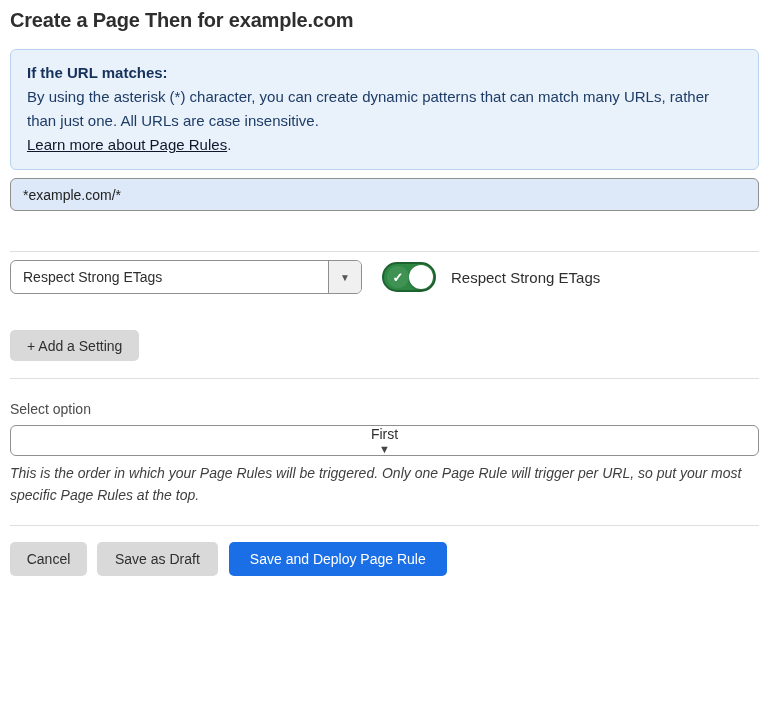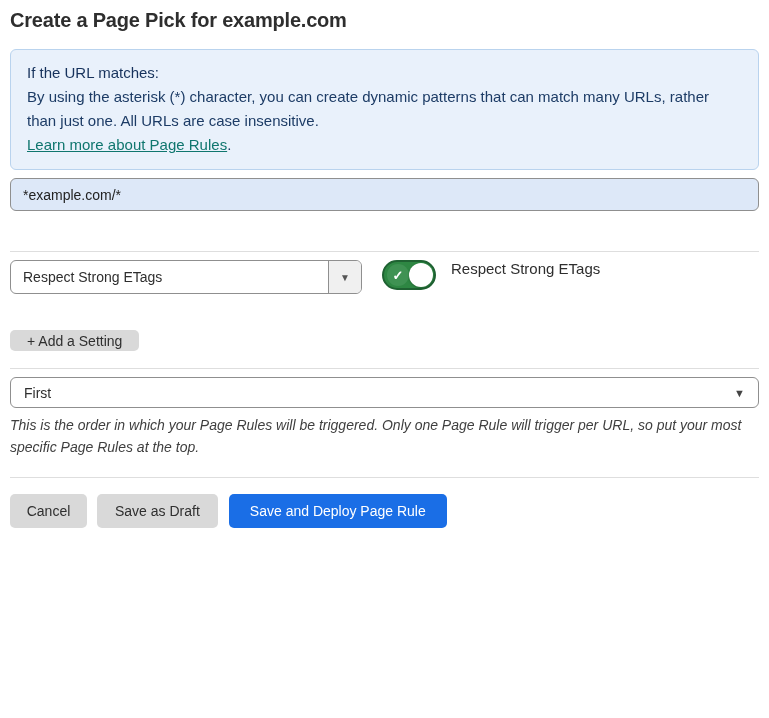--- a/index.html
+++ b/index.html
@@ -24,22 +24,22 @@
   .info-box {
     margin-top: 17px;
     background: #e9f1fb;
     border: 1px solid #b9d3ee;
     border-radius: 6px;
     padding: 11px 16px 12px 16px;
     font-size: 15px;
     line-height: 24px;
     color: #1d3c66;
   }
-  .info-heading { font-weight: 400; color: #16325c; }
-  .info-link { color: #0f766e; text-decoration: underline; cursor: pointer; }
+  .info-heading { font-weight: 700; color: #16325c; }
+  .info-link { color: #0f172a; text-decoration: underline; cursor: pointer; }
   .info-link-suffix { color: #1d3c66; }
 
   .field-label {
     display: block;
     margin-top: 22px;
     font-size: 14px;
     color: #4b4b4b;
   }
 
   .url-input {
@@ -67,21 +67,21 @@
   h2.section-heading {
     margin-top: 19px;
     font-size: 16px;
     font-weight: 700;
     color: #2b2b2b;
   }
 
   .setting-row {
     margin-top: 8px;
     display: flex;
-    align-items: flex-start;
+    align-items: center;
   }
   .combo {
     display: flex;
     align-items: stretch;
     width: 352px;
     height: 34px;
     border: 1px solid #8f8f8f;
     border-radius: 6px;
     background: #ffffff;
     overflow: hidden;
@@ -154,38 +154,39 @@
     font-family: "Liberation Sans", sans-serif;
     font-size: 14px;
     cursor: pointer;
     color: #2f2f2f;
   }
   .btn.gray { background: #d9d9d9; }
   .btn.blue { background: #1a6ee6; color: #ffffff; }
 
   .add-btn {
     margin-top: 36px;
-    height: 21px;
+    height: 31px;
     padding: 0 17px;
   }
 
   .select-box {
     margin-top: 8px;
     width: 749px;
     height: 31px;
     border: 1px solid #8f8f8f;
     border-radius: 6px;
     background: #ffffff;
     display: flex;
     align-items: center;
     justify-content: space-between;
     padding: 0 13px;
     font-size: 14px;
     color: #2e2e2e;
     cursor: pointer;
+    flex-direction: column;
   }
   .select-arrow { font-size: 11px; color: #444444; }
 
   .help-text {
     margin-top: 6px;
     font-size: 14px;
     line-height: 22px;
     color: #3f3f3f;
     max-width: 749px;
     font-style: italic;
@@ -199,21 +200,21 @@
   .footer-actions .btn { height: 34px; }
   .cancel-btn { width: 77px; }
   .draft-btn { margin-left: 10px; padding: 0 18px; }
   .deploy-btn { margin-left: 11px; padding: 0 21px; }
 </style>
 </head>
 <body>
 
 <div class="page">
 
-  <h1 class="page-title">Create a Page Pick for example.com</h1>
+  <h1 class="page-title">Create a Page Then for example.com</h1>
 
   <div class="info-box">
     <div class="info-heading">If the URL matches:</div>
     <div class="info-body">By using the asterisk (*) character, you can create dynamic patterns that can match many URLs, rather than just one. All URLs are case insensitive.</div>
     <div class="info-link-row"><a class="info-link">Learn more about Page Rules</a><span class="info-link-suffix">.</span></div>
   </div>
 
   <input type="text" class="url-input" value="*example.com/*" style="">
 
   <hr class="divider">
@@ -230,20 +231,21 @@
       <span class="toggle-knob"></span>
     </div>
     <span class="toggle-label">Respect Strong ETags</span>
   </div>
 
   <button class="btn gray add-btn">+ Add a Setting</button>
 
   <hr class="divider tight">
 
 
+  <label class="field-label">Select option</label>
 
   <div class="select-box">
     <span>First</span>
     <span class="select-arrow">▼</span>
   </div>
 
   <p class="help-text">This is the order in which your Page Rules will be triggered. Only one Page Rule will trigger per URL, so put your most specific Page Rules at the top.</p>
 
   <hr class="divider footer-div">
 

